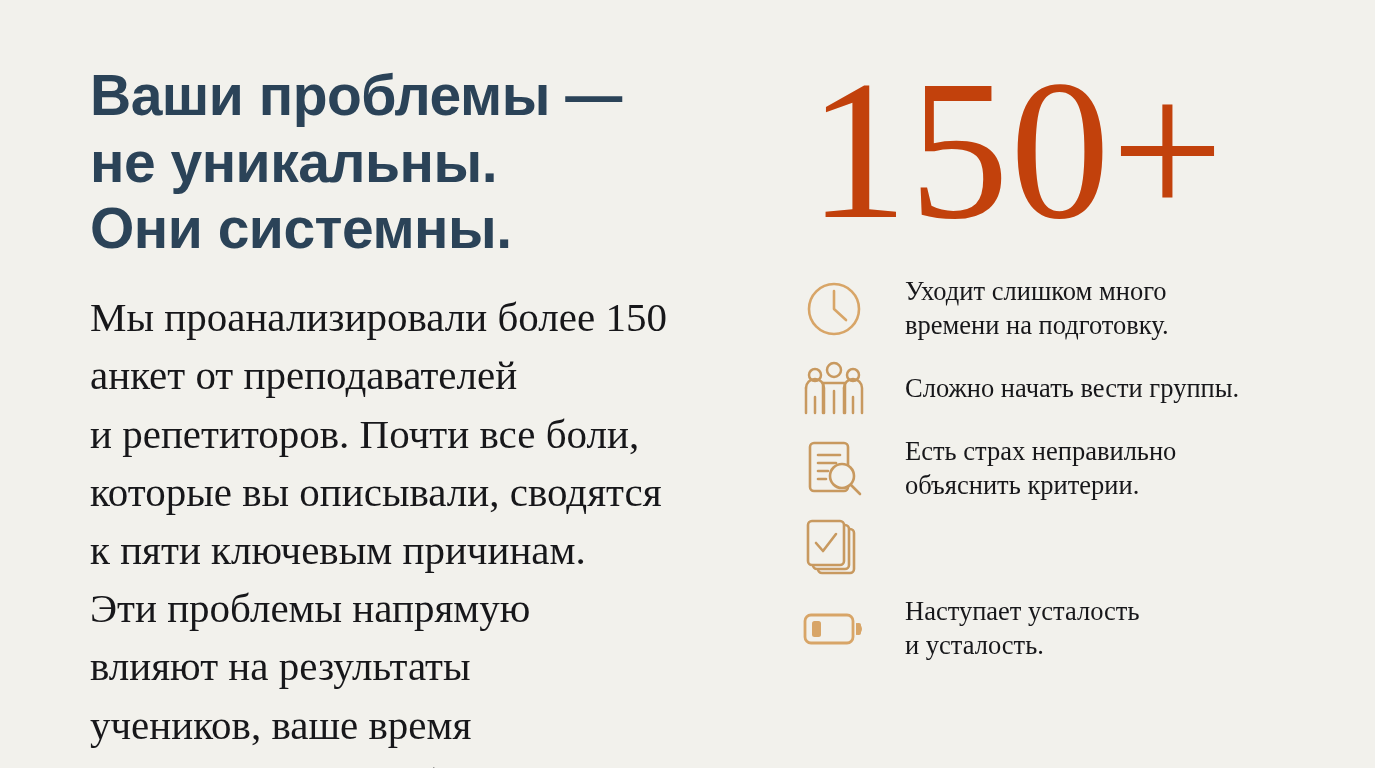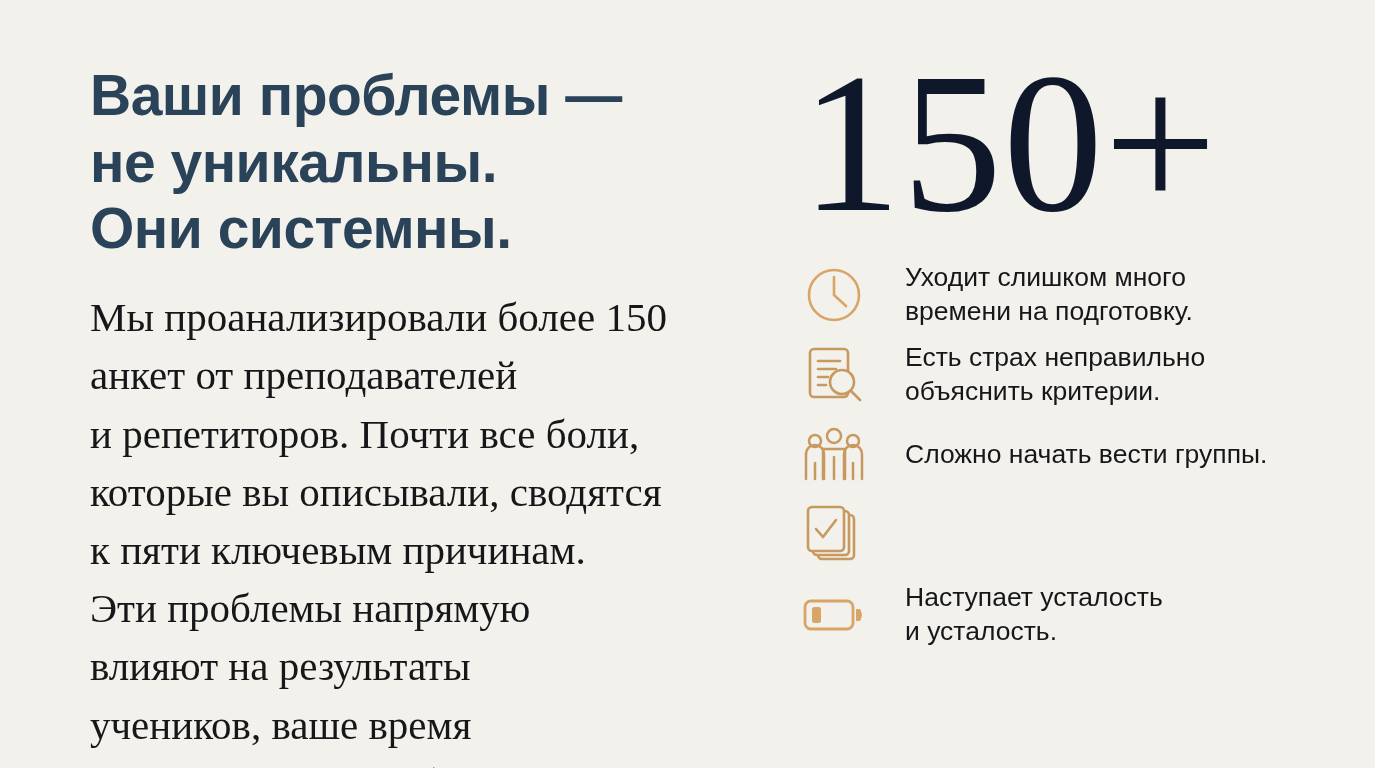--- a/index.html
+++ b/index.html
@@ -57,22 +57,22 @@
     position: absolute;
     left: 795px;
     top: 48px;
     width: 540px;
   }
 
   #big-number {
     font-family: "Liberation Serif", "DejaVu Serif", serif;
     font-size: 200px;
     line-height: 0.95;
-    color: #0f172a;
-    margin: 0;
+    color: #c2410c;
+    margin: 7px;
     padding-left: 6px;
     letter-spacing: 1px;
   }
 
   #pain-list {
     list-style: none;
     margin: 0;
     padding: 0;
     padding-top: 20px;
   }
@@ -91,21 +91,21 @@
     display: flex;
     align-items: center;
     justify-content: center;
   }
 
   .pain-icon svg {
     display: block;
   }
 
   .pain-text {
-    font-family: Liberation Sans, sans-serif;
+    font-family: Liberation Serif, serif;
     font-size: 26.5px;
     line-height: 1.28;
     color: #17171a;
     white-space: pre-line;
     padding-left: 32px;
   }
 </style>
 </head>
 <body>
 
@@ -139,59 +139,59 @@
             <circle cx="29" cy="29" r="25"></circle>
             <path d="M29 11 L29 29 L41 40"></path>
           </svg>
         </span>
         <span class="pain-text">Уходит слишком много
 времени на подготовку.</span>
       </li>
 
       <li class="pain-item">
         <span class="pain-icon">
+          <svg width="62" height="56" viewBox="0 0 62 56" fill="none" stroke="#c8995f" stroke-width="2.5" stroke-linecap="round" stroke-linejoin="round">
+
+            <circle cx="31" cy="9" r="7"></circle>
+            <path d="M20 22h22v30"></path>
+            <path d="M20 22v30"></path>
+            <path d="M31 30v22"></path>
+
+            <circle cx="12" cy="14" r="6"></circle>
+            <path d="M3 27a9 9 0 0 1 18 0v25"></path>
+            <path d="M3 27v25"></path>
+            <path d="M12 36v16"></path>
+
+            <circle cx="50" cy="14" r="6"></circle>
+            <path d="M41 27a9 9 0 0 1 18 0v25"></path>
+            <path d="M41 27v25"></path>
+            <path d="M50 36v16"></path>
+          </svg>
+        </span>
+        <span class="pain-text">Сложно начать вести группы.</span>
+      </li>
+
+      <li class="pain-item">
+        <span class="pain-icon">
           <svg width="60" height="62" viewBox="0 0 60 62" fill="none" stroke="#c8995f" stroke-width="2.6" stroke-linecap="round" stroke-linejoin="round">
             <path d="M6 9a4 4 0 0 1 4-4h30a4 4 0 0 1 4 4v40a4 4 0 0 1-4 4H10a4 4 0 0 1-4-4z"></path>
             <path d="M14 17h22"></path>
             <path d="M14 25h18"></path>
             <path d="M14 33h10"></path>
             <path d="M14 41h8"></path>
             <circle cx="38" cy="38" r="12" fill="#f2f1ec"></circle>
             <path d="M47 47 L56 56"></path>
           </svg>
         </span>
         <span class="pain-text">Есть страх неправильно
 объяснить критерии.</span>
       </li>
 
       <li class="pain-item">
         <span class="pain-icon">
-          <svg width="62" height="56" viewBox="0 0 62 56" fill="none" stroke="#c8995f" stroke-width="2.5" stroke-linecap="round" stroke-linejoin="round">
-
-            <circle cx="31" cy="9" r="7"></circle>
-            <path d="M20 22h22v30"></path>
-            <path d="M20 22v30"></path>
-            <path d="M31 30v22"></path>
-
-            <circle cx="12" cy="14" r="6"></circle>
-            <path d="M3 27a9 9 0 0 1 18 0v25"></path>
-            <path d="M3 27v25"></path>
-            <path d="M12 36v16"></path>
-
-            <circle cx="50" cy="14" r="6"></circle>
-            <path d="M41 27a9 9 0 0 1 18 0v25"></path>
-            <path d="M41 27v25"></path>
-            <path d="M50 36v16"></path>
-          </svg>
-        </span>
-        <span class="pain-text">Сложно начать вести группы.</span>
-      </li>
-
-      <li class="pain-item">
-        <span class="pain-icon">
           <svg width="60" height="62" viewBox="0 0 60 62" fill="none" stroke="#c8995f" stroke-width="2.6" stroke-linecap="round" stroke-linejoin="round">
             <rect x="14" y="11" width="36" height="44" rx="4" fill="#f2f1ec"></rect>
             <rect x="9" y="7" width="36" height="44" rx="4" fill="#f2f1ec"></rect>
             <rect x="4" y="3" width="36" height="44" rx="4" fill="#f2f1ec"></rect>
             <path d="M12 25 L19 33 L32 16"></path>
           </svg>
         </span>
       </li>
 
       <li class="pain-item">

